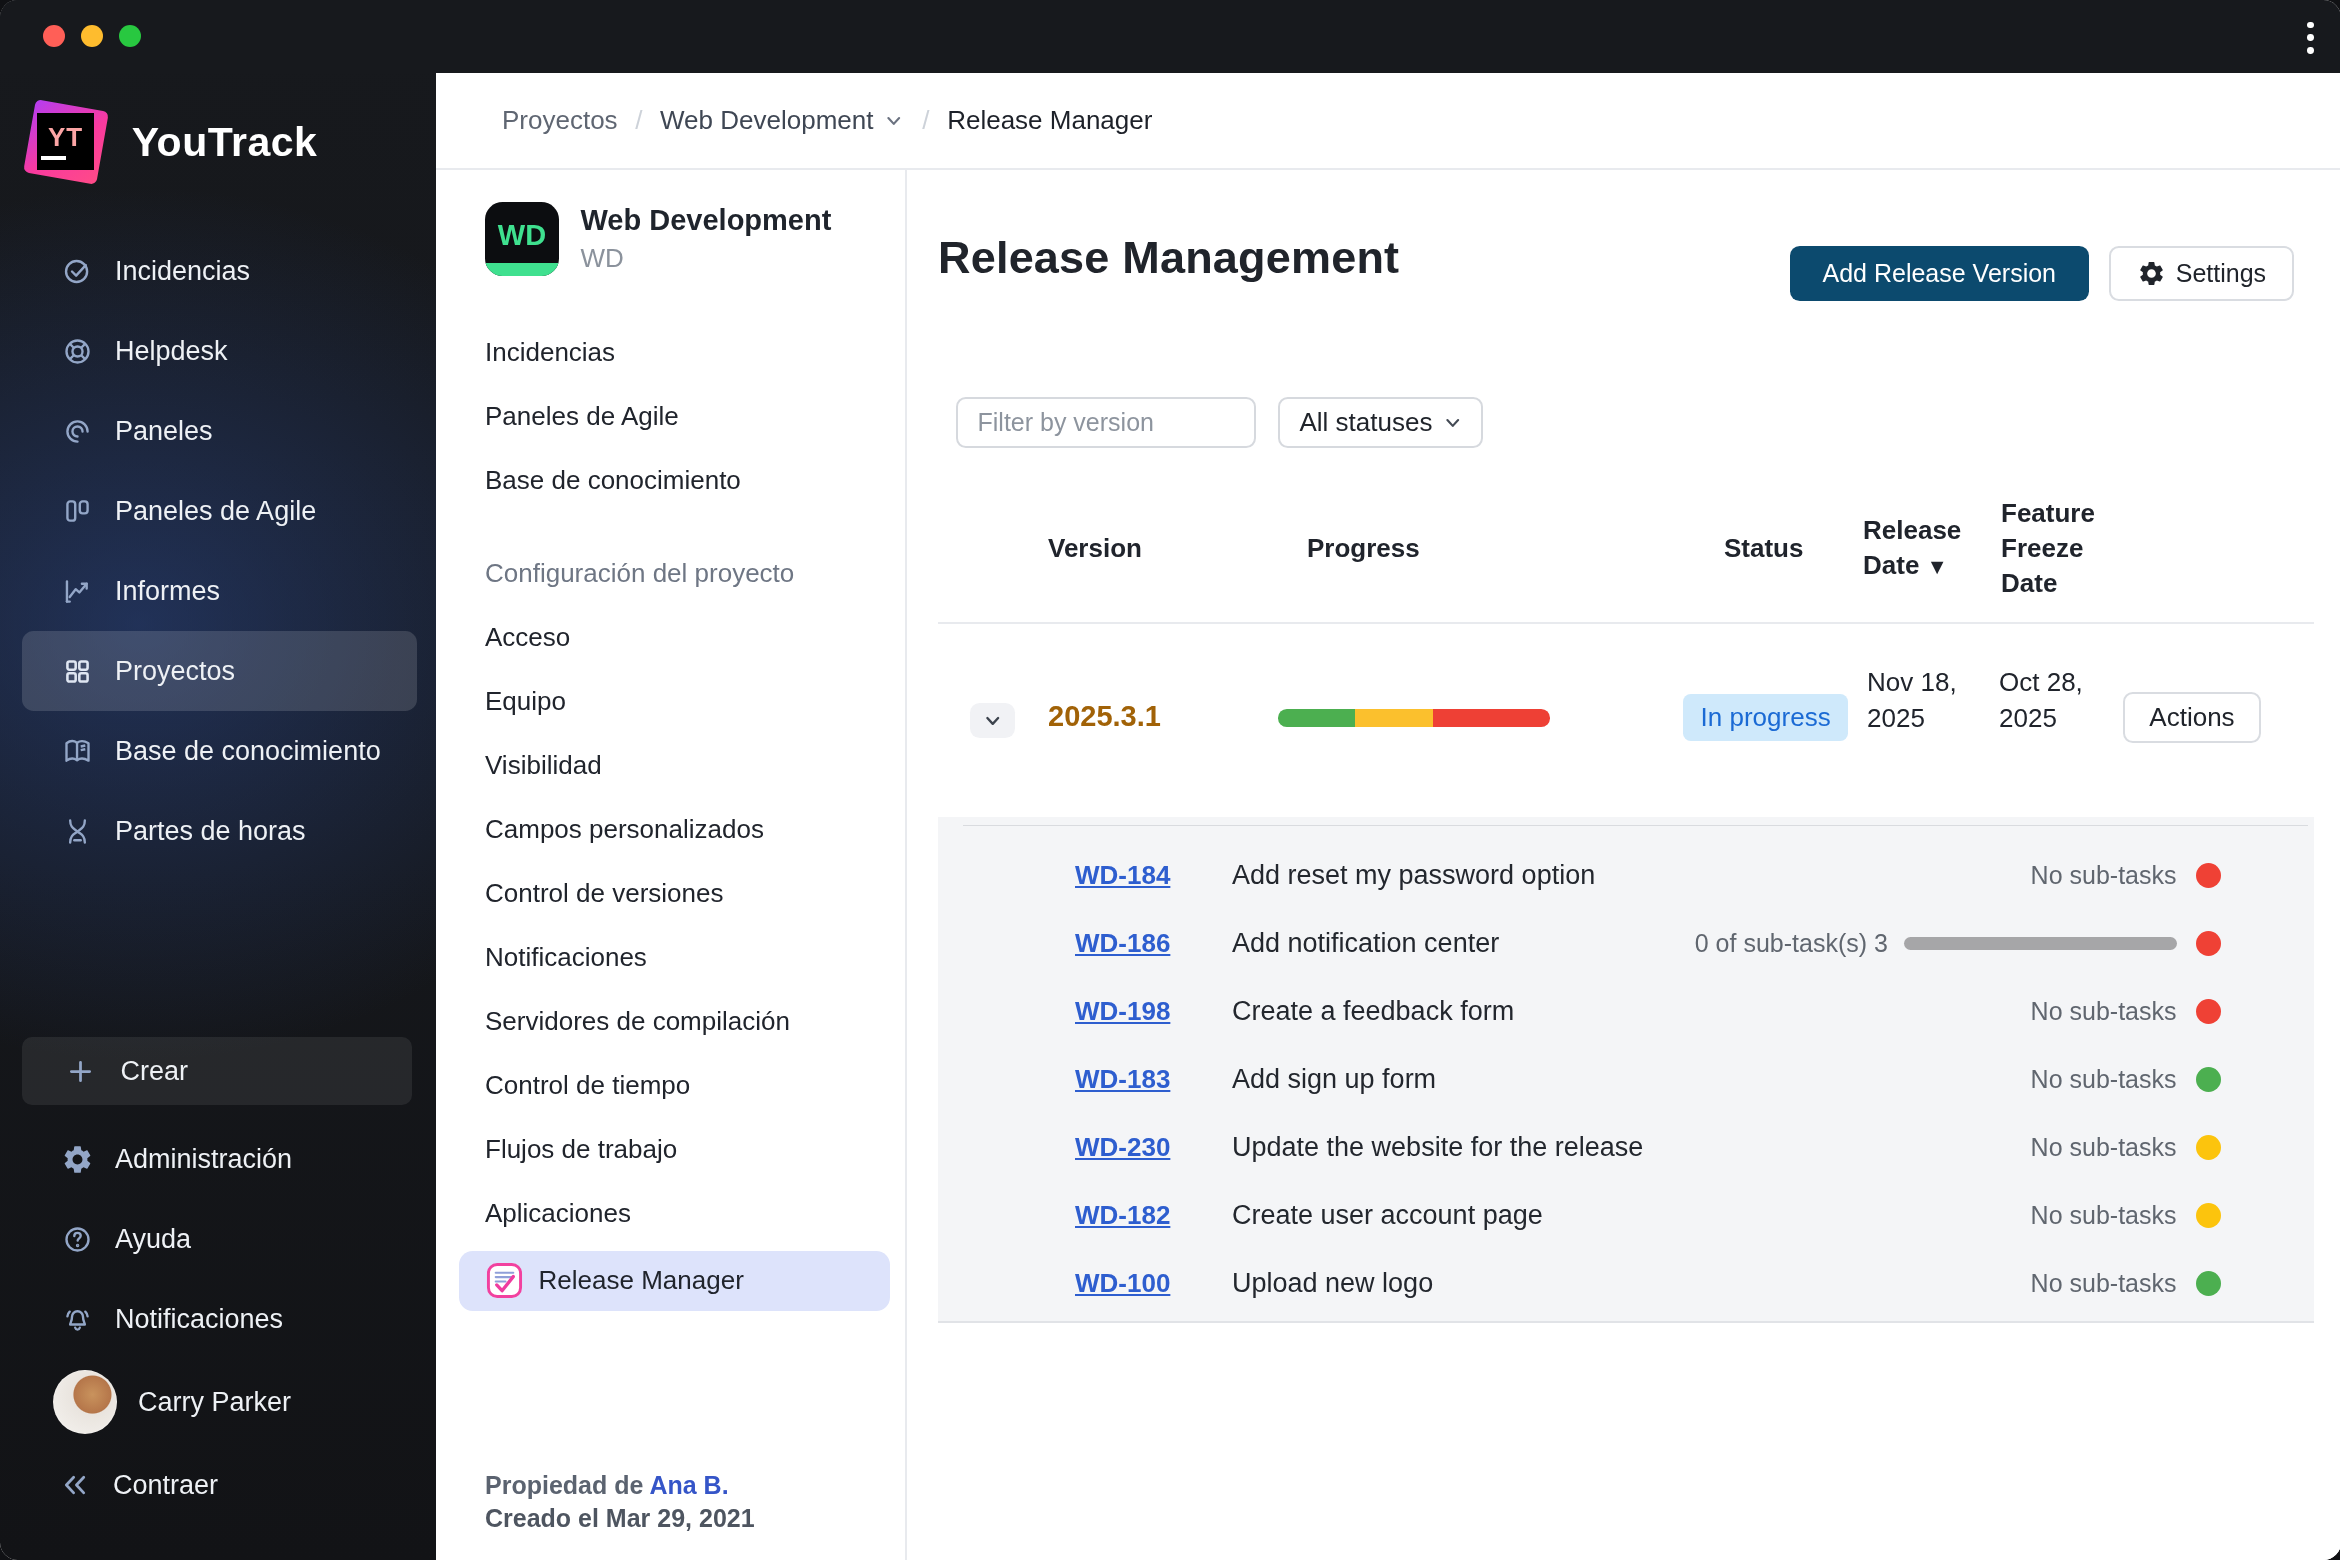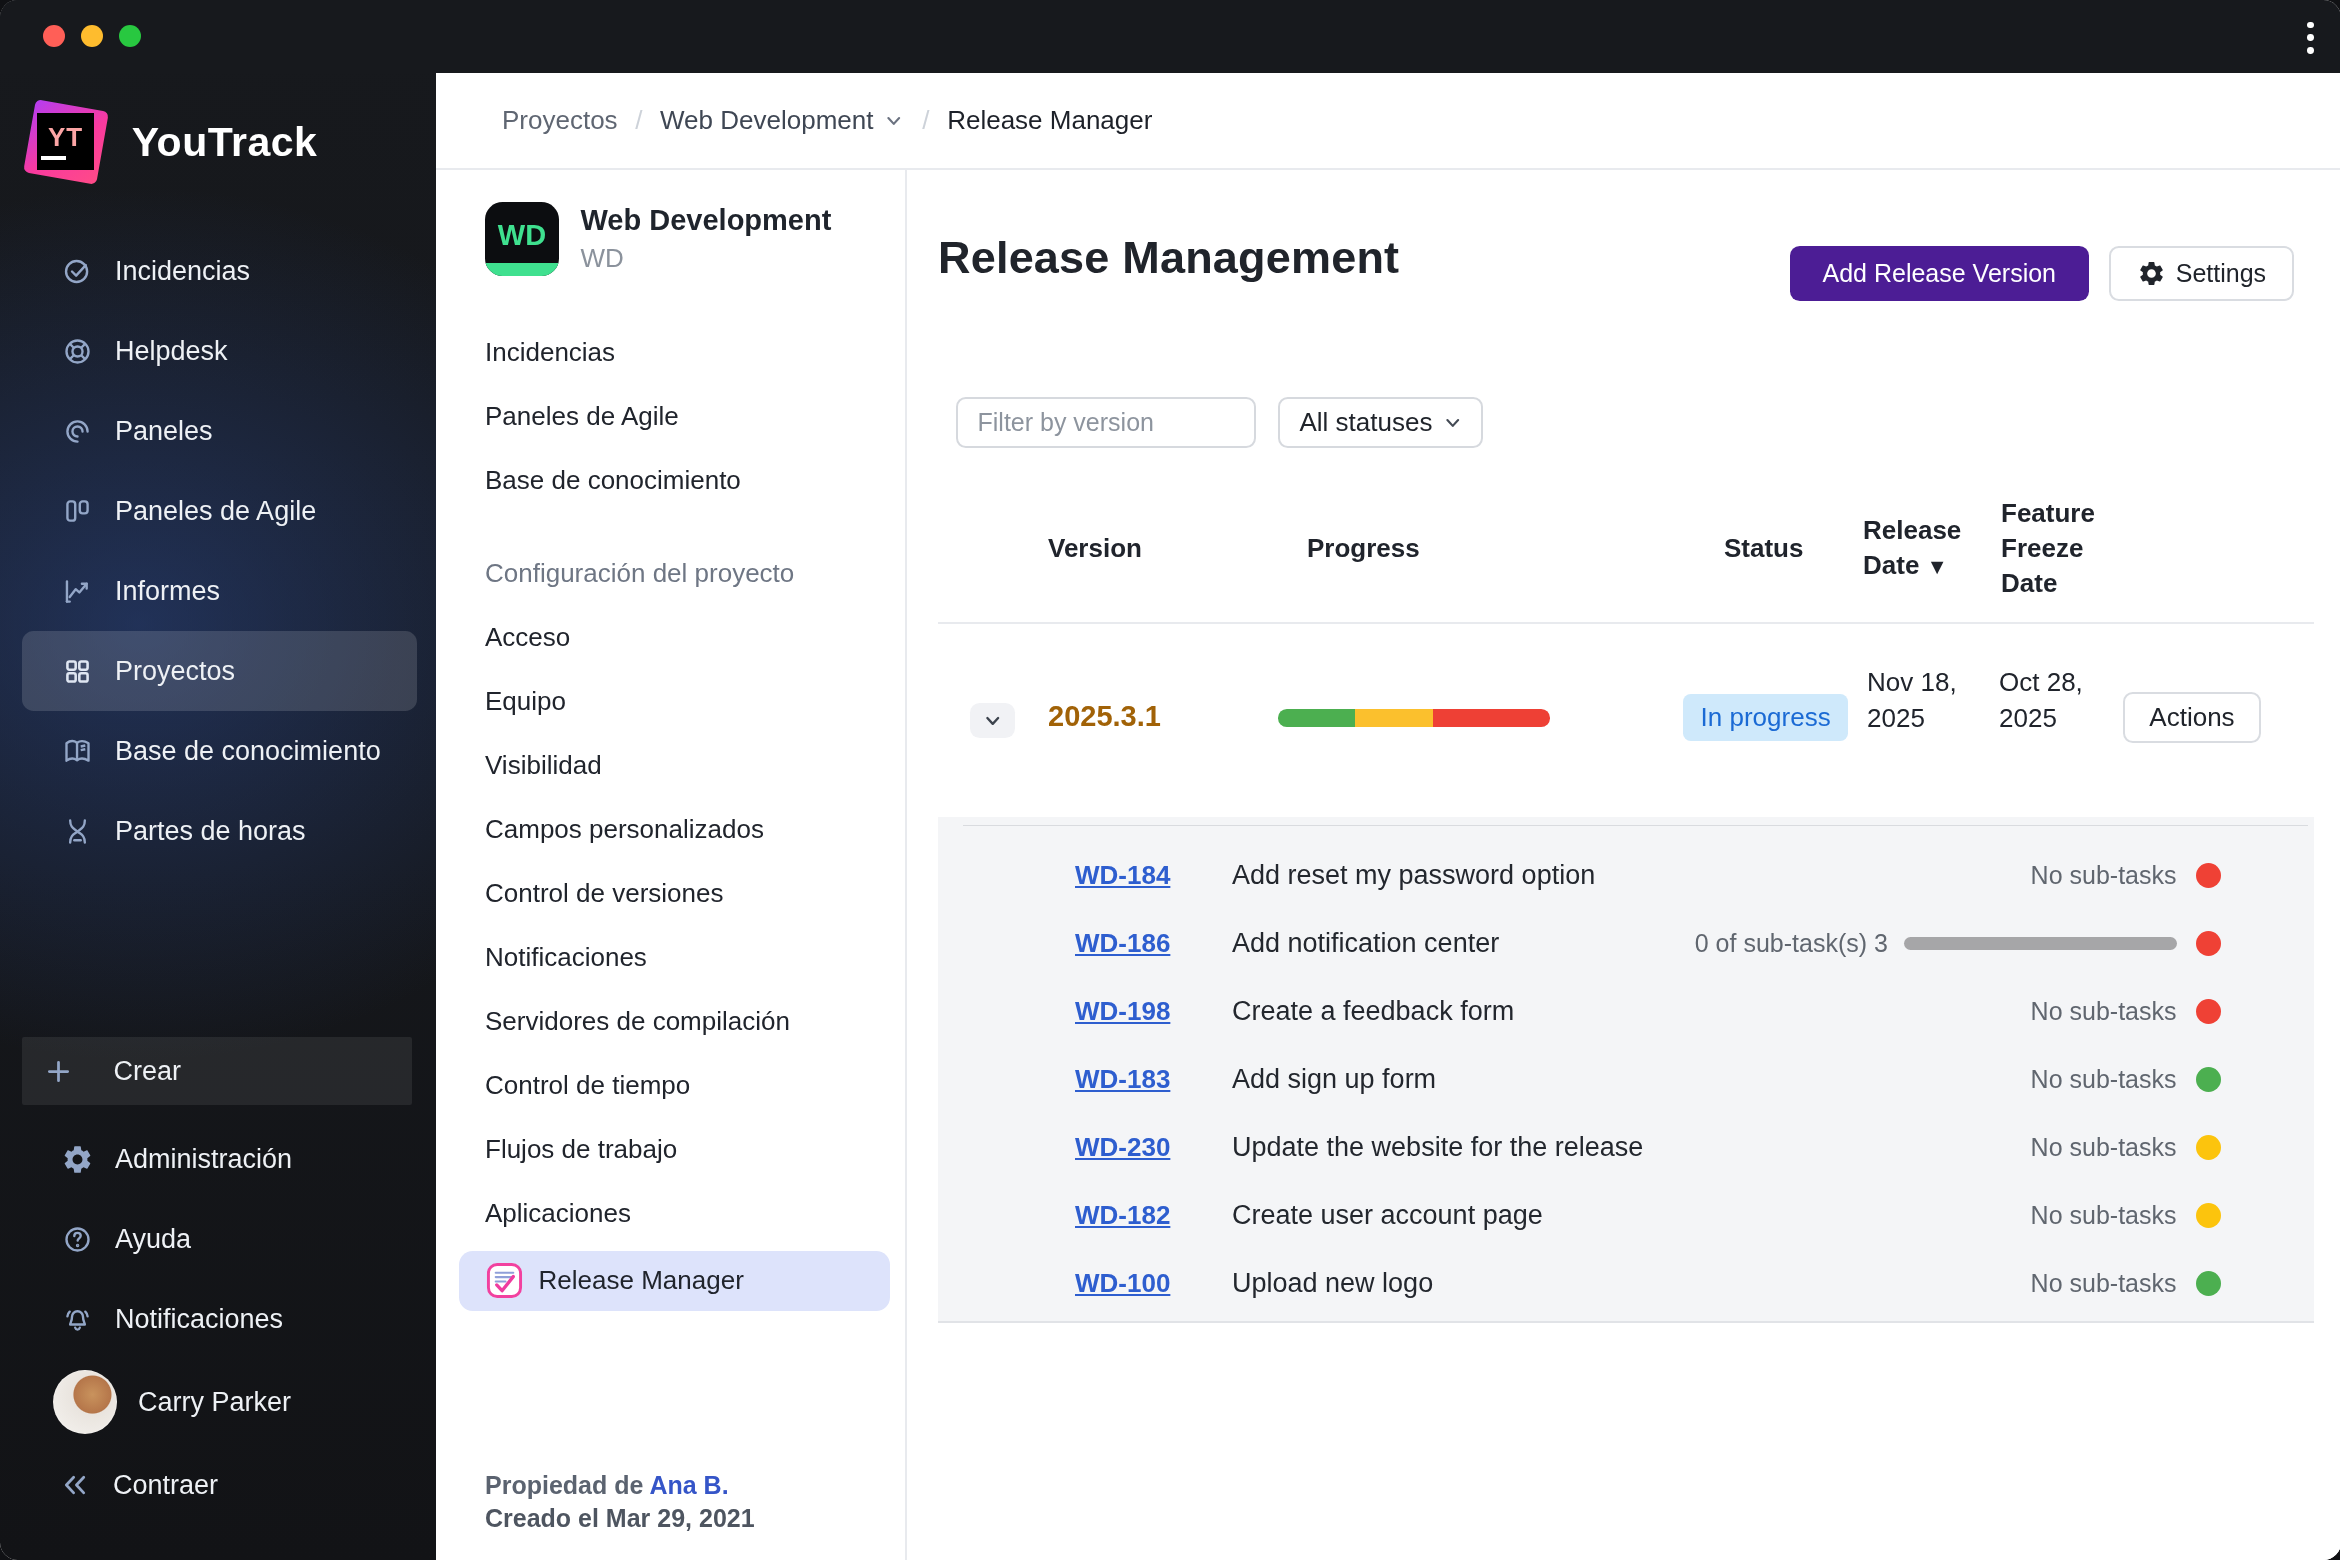--- a/index.html
+++ b/index.html
@@ -26,21 +26,21 @@
   .logo-yt b{color:#fca5a5;font-size:26px;letter-spacing:1px;}
   .logo-yt i{display:block;width:25px;height:3.9px;background:#fff;margin-top:2.9px;align-self:flex-start;margin-left:3.9px;}
   .logo-name{color:#fff;font-size:41px;font-weight:bold;letter-spacing:0.5px;}
 
   .nav{position:absolute;top:231px;left:21.5px;right:19.5px;}
   .nav-item{height:80px;display:flex;align-items:center;padding-left:39px;gap:21.5px;border-radius:11.7px;cursor:pointer;}
   .nav-item.active{background:rgba(255,255,255,.14);}
   .nav-item .ic{width:33px;height:33px;color:#93a6c7;flex:0 0 33px;}
   .nav-item.active .ic{color:#dfe6f2;}
   .nav-item .lbl{font-size:27px;color:#eef1f5;}
-  .create-btn{position:absolute;top:1037px;left:21.5px;right:24.4px;height:68px;border-radius:2px;background:rgba(255,255,255,.08);display:flex;align-items:center;padding-left:20px;gap:39px;cursor:pointer;}
+  .create-btn{position:absolute;top:1037px;left:21.5px;right:24.4px;height:68px;border-radius:10px;background:rgba(255,255,255,.08);display:flex;align-items:center;padding-left:42px;gap:24px;cursor:pointer;}
   .bottom-nav{position:absolute;top:1119px;left:21.5px;right:19.5px;}
   .user-item .avatar{width:62px;height:62px;border-radius:50%;flex:0 0 62px;
      background:radial-gradient(circle at 62% 38%, #c9935d 0%, #b5764a 34%, #e9e4de 36%, #f5f3f0 100%);
      border:1px solid rgba(255,255,255,.25);}
   .collapse-item{padding-left:37px;}
 
   
   .main{position:absolute;top:73px;left:436px;right:0;bottom:0;background:#fff;}
   .breadcrumb{height:95px;border-bottom:2px solid #e8eaee;display:flex;align-items:center;padding-left:66px;gap:17.6px;font-size:26px;}
   .bc-root{color:#5f6672;cursor:pointer;}
@@ -67,21 +67,21 @@
   .rm-ic{width:37px;height:37px;flex:0 0 37px;}
   .proj-footer{position:absolute;left:49px;bottom:25px;font-size:25px;line-height:33px;font-weight:bold;}
   .pf-gray{color:#5b6370;}
   .pf-link{color:#3555c8;cursor:pointer;}
   .pf-created{color:#4e5560;}
 
   
   .content{flex:1;position:relative;}
   .page-title{position:absolute;top:62px;left:31px;font-size:45px;font-weight:bold;color:#20242b;letter-spacing:0.2px;}
   .btn{box-sizing:border-box;display:flex;align-items:center;justify-content:center;border-radius:9.8px;cursor:pointer;}
-  .btn-primary{position:absolute;top:76px;right:252px;height:55px;padding:0 33px;background:#4c1d95;color:#fff;font-size:25px;}
+  .btn-primary{position:absolute;top:76px;right:252px;height:55px;padding:0 33px;background:#0c4a6e;color:#fff;font-size:25px;}
   .btn-settings{position:absolute;top:76px;right:47px;height:55px;width:185px;background:#fff;border:2px solid #d9dce1;color:#20242b;font-size:25px;gap:9.8px;}
   .btn-settings .ic{width:29px;height:29px;color:#20242b;}
 
   .filter-input{position:absolute;top:227px;left:49px;width:300px;height:51px;box-sizing:border-box;border:2px solid #d6d9de;border-radius:9.8px;font-size:25px;padding:0 19.5px;color:#20242b;font-family:"Liberation Sans",sans-serif;outline:none;}
   .filter-input::placeholder{color:#8d949e;}
   .status-select{position:absolute;top:227px;left:371px;width:205px;height:51px;box-sizing:border-box;border:2px solid #d6d9de;border-radius:9.8px;display:flex;align-items:center;justify-content:space-between;padding:0 17.6px 0 19.5px;font-size:26px;color:#20242b;cursor:pointer;}
   .status-select .ic{width:21.5px;height:21.5px;color:#444b55;}
 
   .th{position:absolute;font-size:26px;font-weight:bold;color:#20242c;line-height:35px;}
   .th-version{left:141px;top:361px;}

